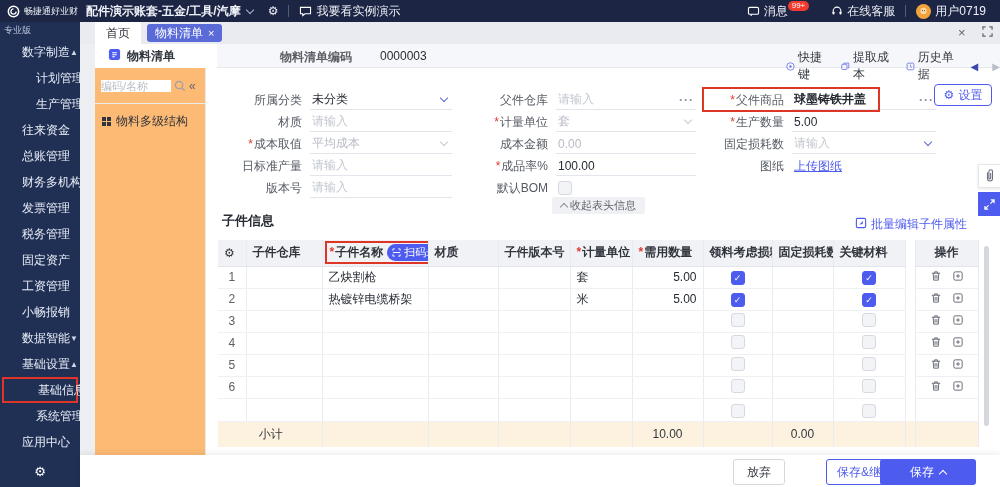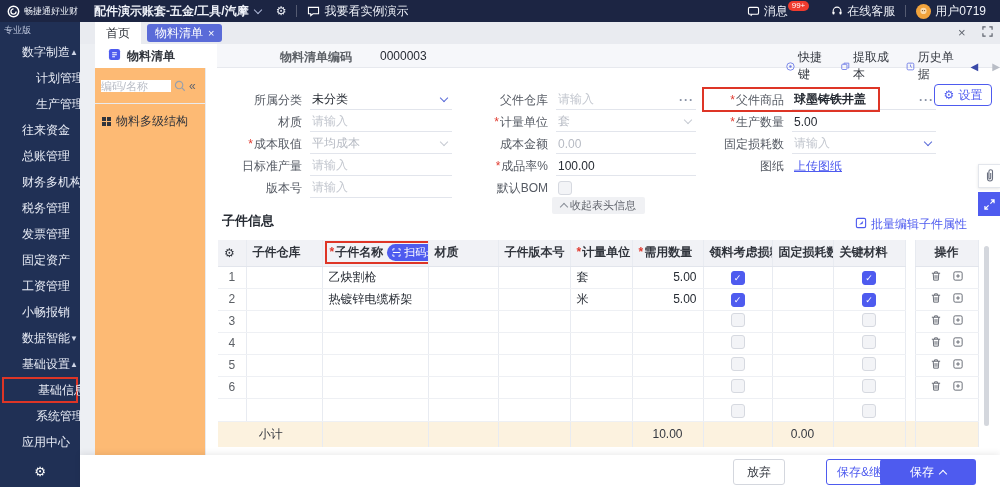--- a/index.html
+++ b/index.html
@@ -3,21 +3,21 @@
 <meta charset="utf-8">
 <style>
   * { margin:0; padding:0; box-sizing:border-box; }
   body { background:#dfe2e8; font-family:"Liberation Sans","DejaVu Sans",sans-serif; font-size:12px; color:#262b33; }
   .stage { position:relative; width:1000px; height:487px; background:#fff; overflow:hidden; }
 
   
   .topbar { position:absolute; left:0; top:0; width:1000px; height:22px; background:#1c2543; display:flex; align-items:center; color:#eef1f8; }
   .brand { display:flex; align-items:center; gap:4px; padding-left:7px; width:80px; flex-shrink:0; }
   .brand-txt { font-size:9px; white-space:nowrap; }
-  .acct { display:flex; align-items:center; gap:6px; margin-left:14px; cursor:pointer; }
+  .acct { display:flex; align-items:center; gap:6px; margin-left:6px; cursor:pointer; }
   .acct-txt { font-size:12px; font-weight:bold; }
   .tb-ico { display:inline-flex; align-items:center; justify-content:center; }
   .tb-div { width:1px; height:12px; background:rgba(255,255,255,.25); margin:0 10px; }
   .tb-item { display:flex; align-items:center; gap:4px; cursor:pointer; font-size:12px; }
   .tb-right { margin-left:auto; display:flex; align-items:center; padding-right:14px; }
   .badge { background:#f03b2e; color:#fff; font-size:8px; border-radius:7px; padding:0 4px; line-height:10px; height:10px; position:relative; top:-5px; left:-4px; }
   .avatar { width:15px; height:15px; border-radius:50%; background:#f2a33c; display:inline-flex; align-items:center; justify-content:center; overflow:hidden; }
 
   
   .sidebar { position:absolute; left:0; top:22px; width:80px; height:465px; background:#203055; color:#e8ecf6; }
@@ -203,24 +203,24 @@
       <li>
           <span>往来资金</span>
         </li>
       <li>
           <span>总账管理</span>
         </li>
       <li>
           <span>财务多机构</span>
         </li>
       <li>
+          <span>发票管理</span>
+        </li>
+      <li>
           <span>税务管理</span>
-        </li>
-      <li>
-          <span>发票管理</span>
         </li>
       <li>
           <span>固定资产</span>
         </li>
       <li>
           <span>工资管理</span>
         </li>
       <li>
           <span>小畅报销</span>
         </li>

